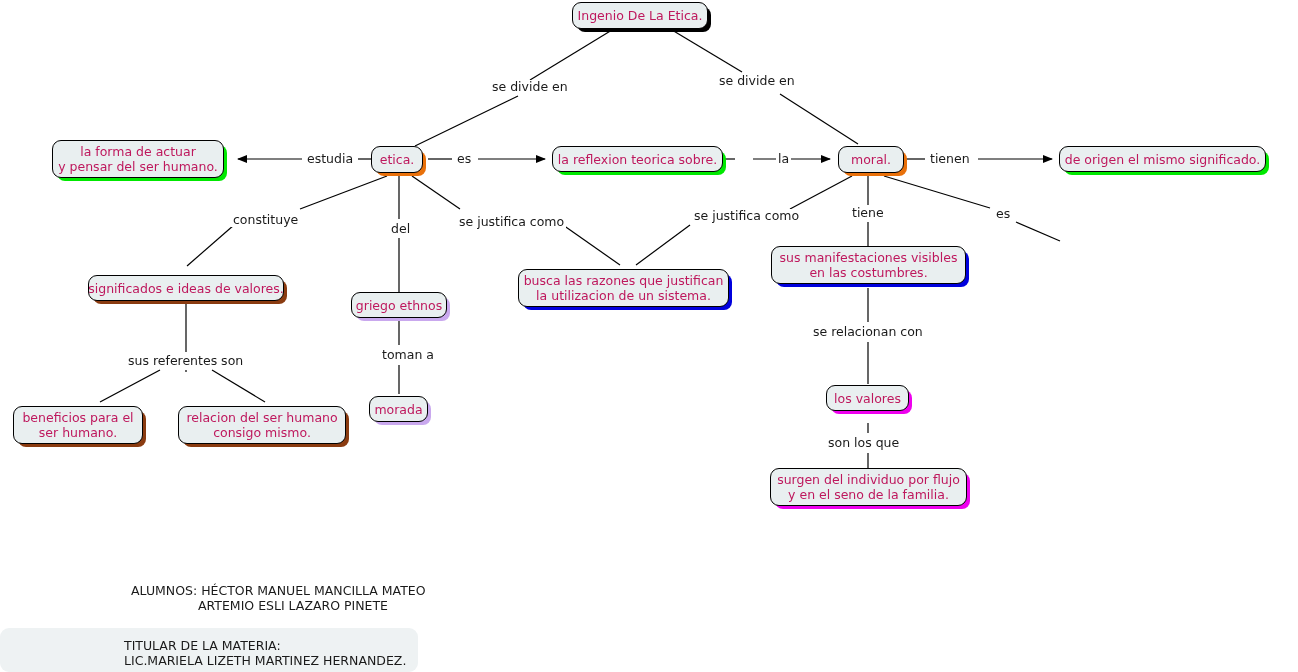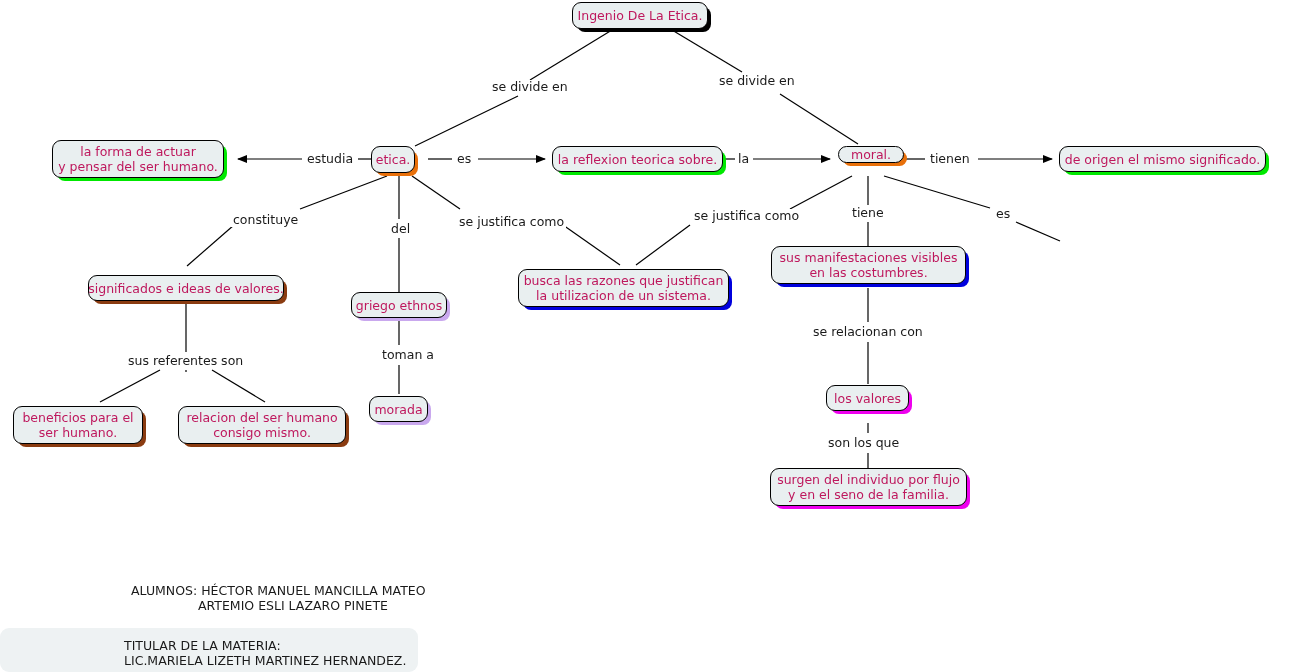--- a/index.html
+++ b/index.html
@@ -144,29 +144,29 @@
 
   <div class="node sh-black" style="left:572px; top:2px; width:136px; height:27px;">
     <span>Ingenio De La Etica.</span>
   </div>
 
   <div class="node sh-green" style="left:52px; top:140px; width:172px; height:38px;">
     <span>la forma de actuar
 y pensar del ser humano.</span>
   </div>
 
-  <div class="node sh-orange" style="left:371px; top:146px; width:44px; height:27px;">
+  <div class="node sh-orange" style="left:371px; top:146px; width:52px; height:27px;">
     <span>etica.</span>
   </div>
 
   <div class="node sh-green" style="left:552px; top:146px; width:171px; height:26px;">
     <span>la reflexion teorica sobre.</span>
   </div>
 
-  <div class="node sh-orange" style="left:838px; top:146px; width:66px; height:17px;">
+  <div class="node sh-orange" style="left:838px; top:146px; width:66px; height:27px;">
     <span>moral.</span>
   </div>
 
   <div class="node sh-green" style="left:1059px; top:146px; width:207px; height:26px;">
     <span>de origen el mismo significado.</span>
   </div>
 
   <div class="node sh-brown" style="left:88px; top:275px; width:196px; height:26px;">
     <span>significados e ideas de valores.</span>
   </div>
@@ -210,21 +210,21 @@
   </div>
 
   <div class="edge-label" style="left:490px; top:80px;">se divide en</div>
 
   <div class="edge-label" style="left:717px; top:74px;">se divide en</div>
 
   <div class="edge-label" style="left:305px; top:152px;">estudia</div>
 
   <div class="edge-label" style="left:455px; top:152px;">es</div>
 
-  <div class="edge-label" style="left:736px; top:152px;">la</div>
+  <div class="edge-label" style="left:776px; top:152px;">la</div>
 
   <div class="edge-label" style="left:928px; top:152px;">tienen</div>
 
   <div class="edge-label" style="left:231px; top:213px;">constituye</div>
 
   <div class="edge-label" style="left:389px; top:222px;">del</div>
 
   <div class="edge-label" style="left:457px; top:215px;">se justifica como</div>
 
   <div class="edge-label" style="left:692px; top:209px;">se justifica como</div>

